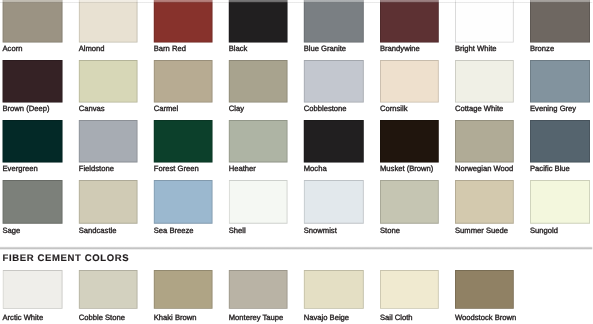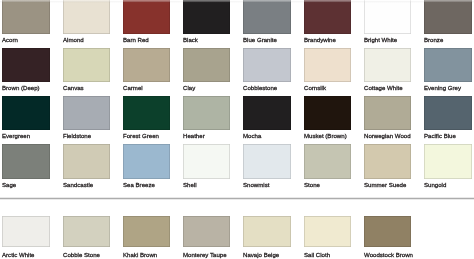--- a/index.html
+++ b/index.html
@@ -210,20 +210,21 @@
         <div class="chip" style="background: rgb(211, 201, 174); height: 34.3px;"></div>
         <div class="cap">Summer Suede</div>
       </div>
       <div class="cell" style="left: 424.3px; top: 144.3px;">
         <div class="chip" style="background: rgb(243, 247, 221); height: 34.3px;"></div>
         <div class="cap">Sungold</div>
       </div>
     </div>
   <div class="topveil"></div>
   <div class="divider divider-blur" id="divider" style="top: 197px;"></div>
+  <div class="section-title" id="fc-title" style="left: 2px; top: 202px;">FIBER CEMENT COLORS</div>
   <div class="swatch-grid fc" id="fc-grid">
       <div class="cell" style="left: 2.2px; top: 215.5px;">
         <div class="chip" style="background: rgb(239, 238, 234); height: 31.6px;"></div>
         <div class="cap">Arctic White</div>
       </div>
       <div class="cell" style="left: 62.5px; top: 215.5px;">
         <div class="chip" style="background: rgb(211, 209, 191); height: 31.6px;"></div>
         <div class="cap">Cobble Stone</div>
       </div>
       <div class="cell" style="left: 122.8px; top: 215.5px;">

